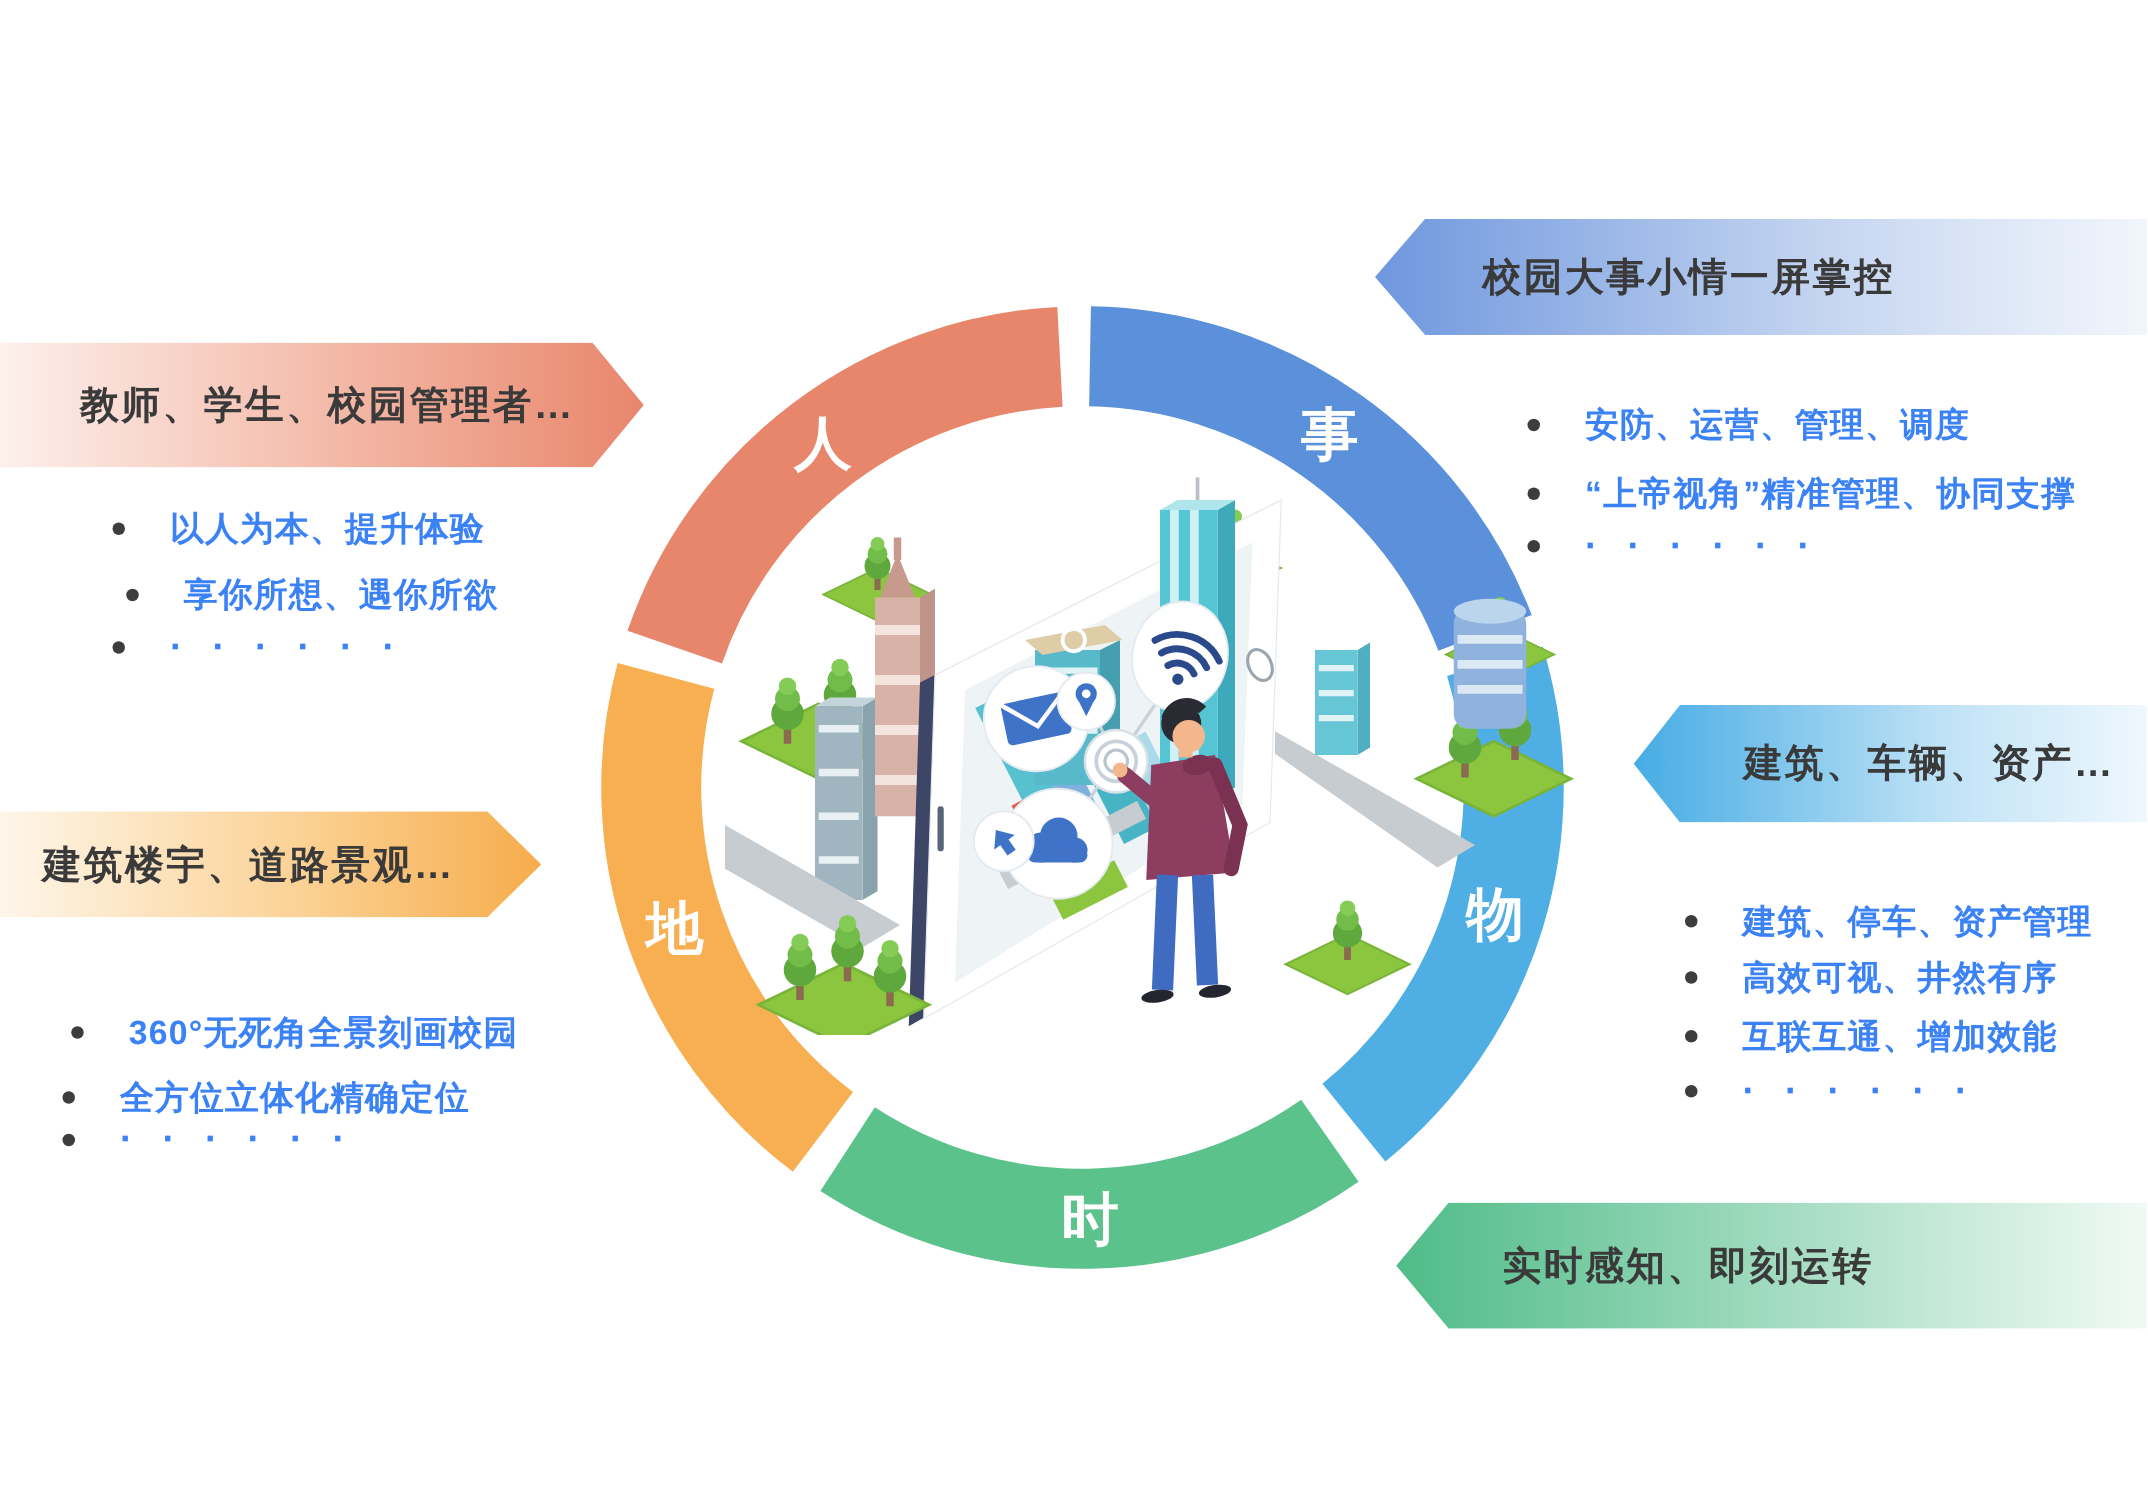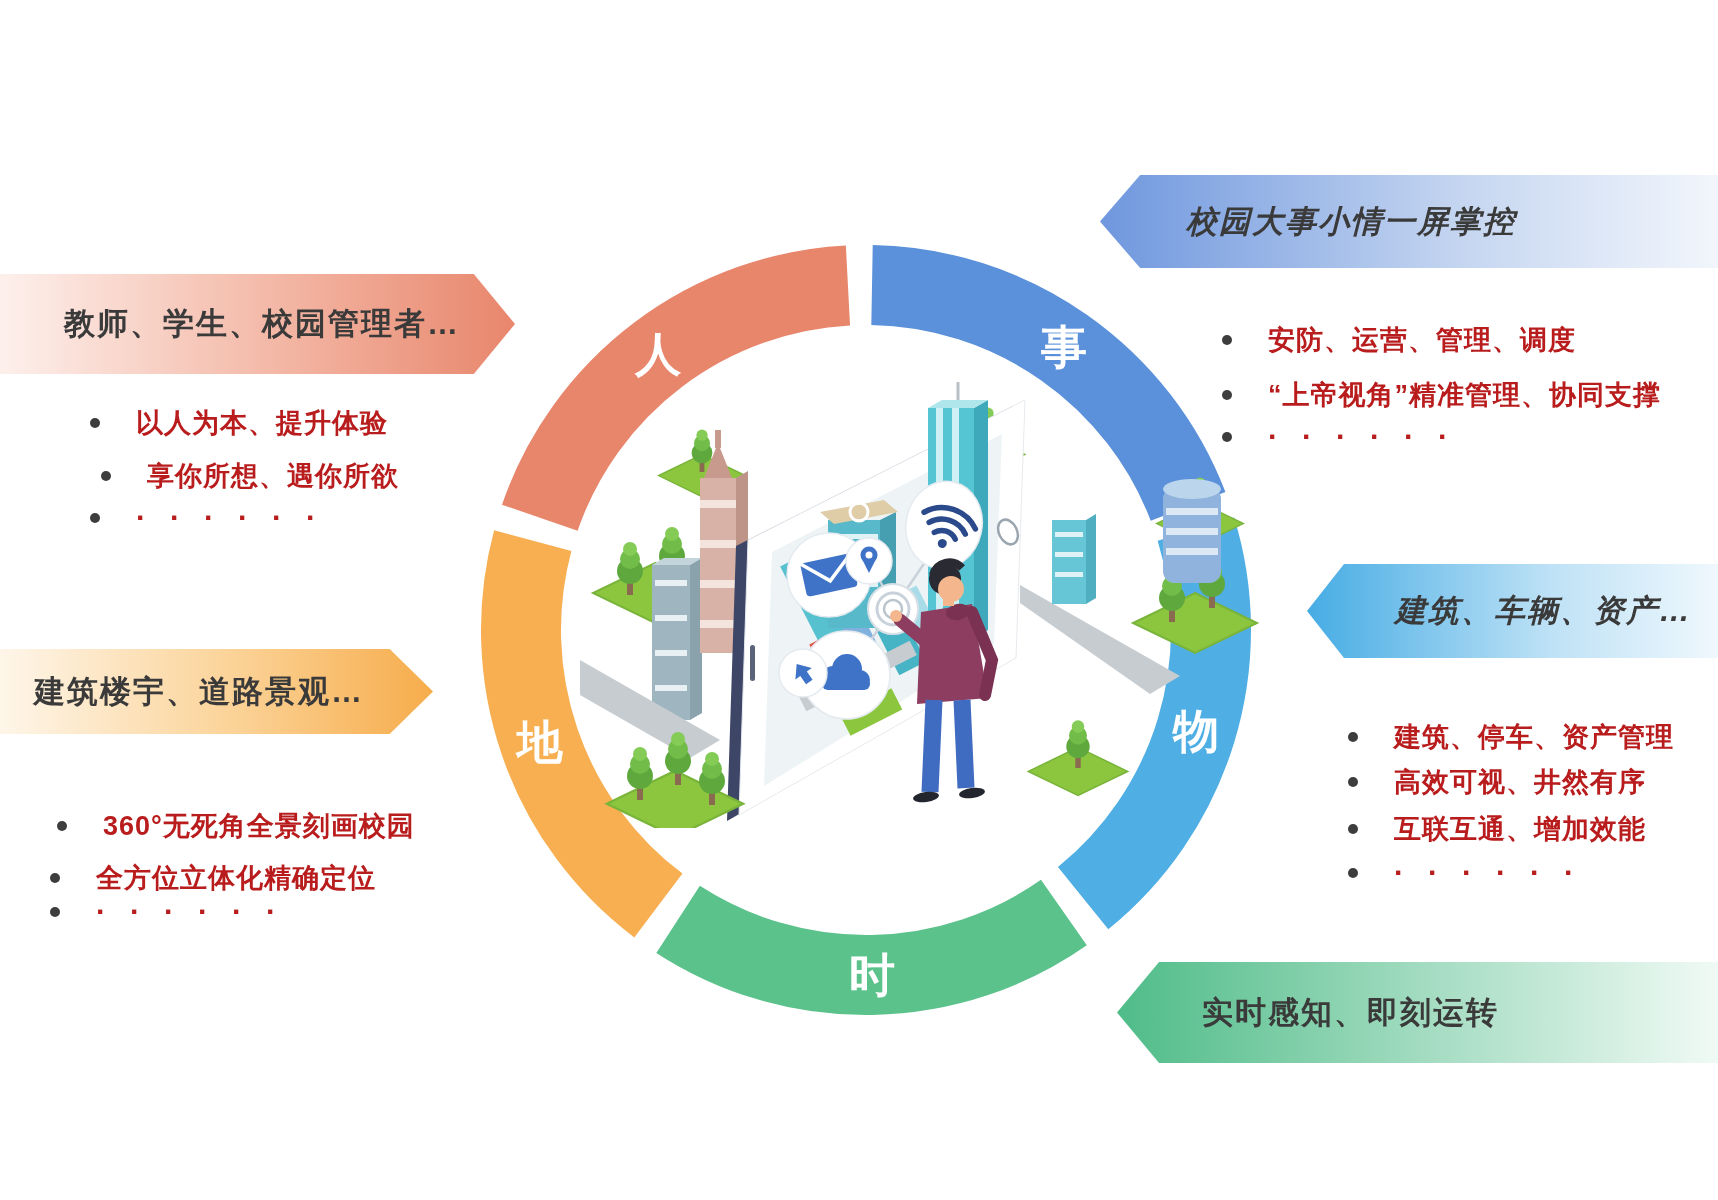--- a/index.html
+++ b/index.html
@@ -11,31 +11,31 @@
   .banner .title{font-size:31px;font-weight:700;color:#3a3a3a;letter-spacing:2px;white-space:nowrap;}
 
   .banner-people{left:0;top:274px;width:515px;height:100px;padding-left:64px;
     background:linear-gradient(90deg,#fdf0ec 0%,#f3b6a4 55%,#e8866c 100%);
     clip-path:polygon(0 0,92% 0,100% 50%,92% 100%,0 100%);}
   .banner-place{left:0;top:649px;width:433px;height:85px;padding-left:34px;
     background:linear-gradient(90deg,#fef6e9 0%,#fbd296 55%,#f6ac4b 100%);
     clip-path:polygon(0 0,90% 0,100% 50%,90% 100%,0 100%);}
   .banner-events{left:1100px;top:175px;width:618px;height:93px;padding-left:86px;
     background:linear-gradient(90deg,#6f97de 0%,#c7d7f1 60%,#f2f6fc 100%);
-    clip-path:polygon(0 50%,6.5% 0,100% 0,100% 100%,6.5% 100%);font-style:italic;}
+    clip-path:polygon(0 50%,6.5% 0,100% 0,100% 100%,6.5% 100%);}
   .banner-objects{left:1307px;top:564px;width:411px;height:94px;padding-left:88px;
     background:linear-gradient(90deg,#46ace4 0%,#bfe2f6 60%,#eff8fd 100%);
-    clip-path:polygon(0 50%,9% 0,100% 0,100% 100%,9% 100%);font-style:italic;}
+    clip-path:polygon(0 50%,9% 0,100% 0,100% 100%,9% 100%);}
   .banner-time{left:1117px;top:962px;width:601px;height:101px;padding-left:85px;
     background:linear-gradient(90deg,#4fbc88 0%,#a9dec5 55%,#f0faf5 100%);
     clip-path:polygon(0 50%,7% 0,100% 0,100% 100%,7% 100%);}
 
   .li-row{position:absolute;display:flex;align-items:center;white-space:nowrap;height:36px;}
   .li-dot{width:10px;height:10px;border-radius:50%;background:#3d3d3d;flex:none;}
-  .li-text{font-size:27px;font-weight:600;color:#b91c1c;margin-left:36px;letter-spacing:1px;}
+  .li-text{font-size:27px;font-weight:600;color:#3b82f6;margin-left:36px;letter-spacing:1px;}
   .dots{font-size:30px;font-weight:900;letter-spacing:24px;line-height:1;}
 
   .ring-wrap{position:absolute;left:466px;top:230px;width:800px;height:800px;}
   .ring-label{font-family:"Liberation Sans","DejaVu Sans",sans-serif;font-size:46px;font-weight:700;}
   .illu{position:absolute;left:580px;top:378px;width:710px;height:450px;}
 </style>
 </head>
 <body>
 
 <div class="canvas">

